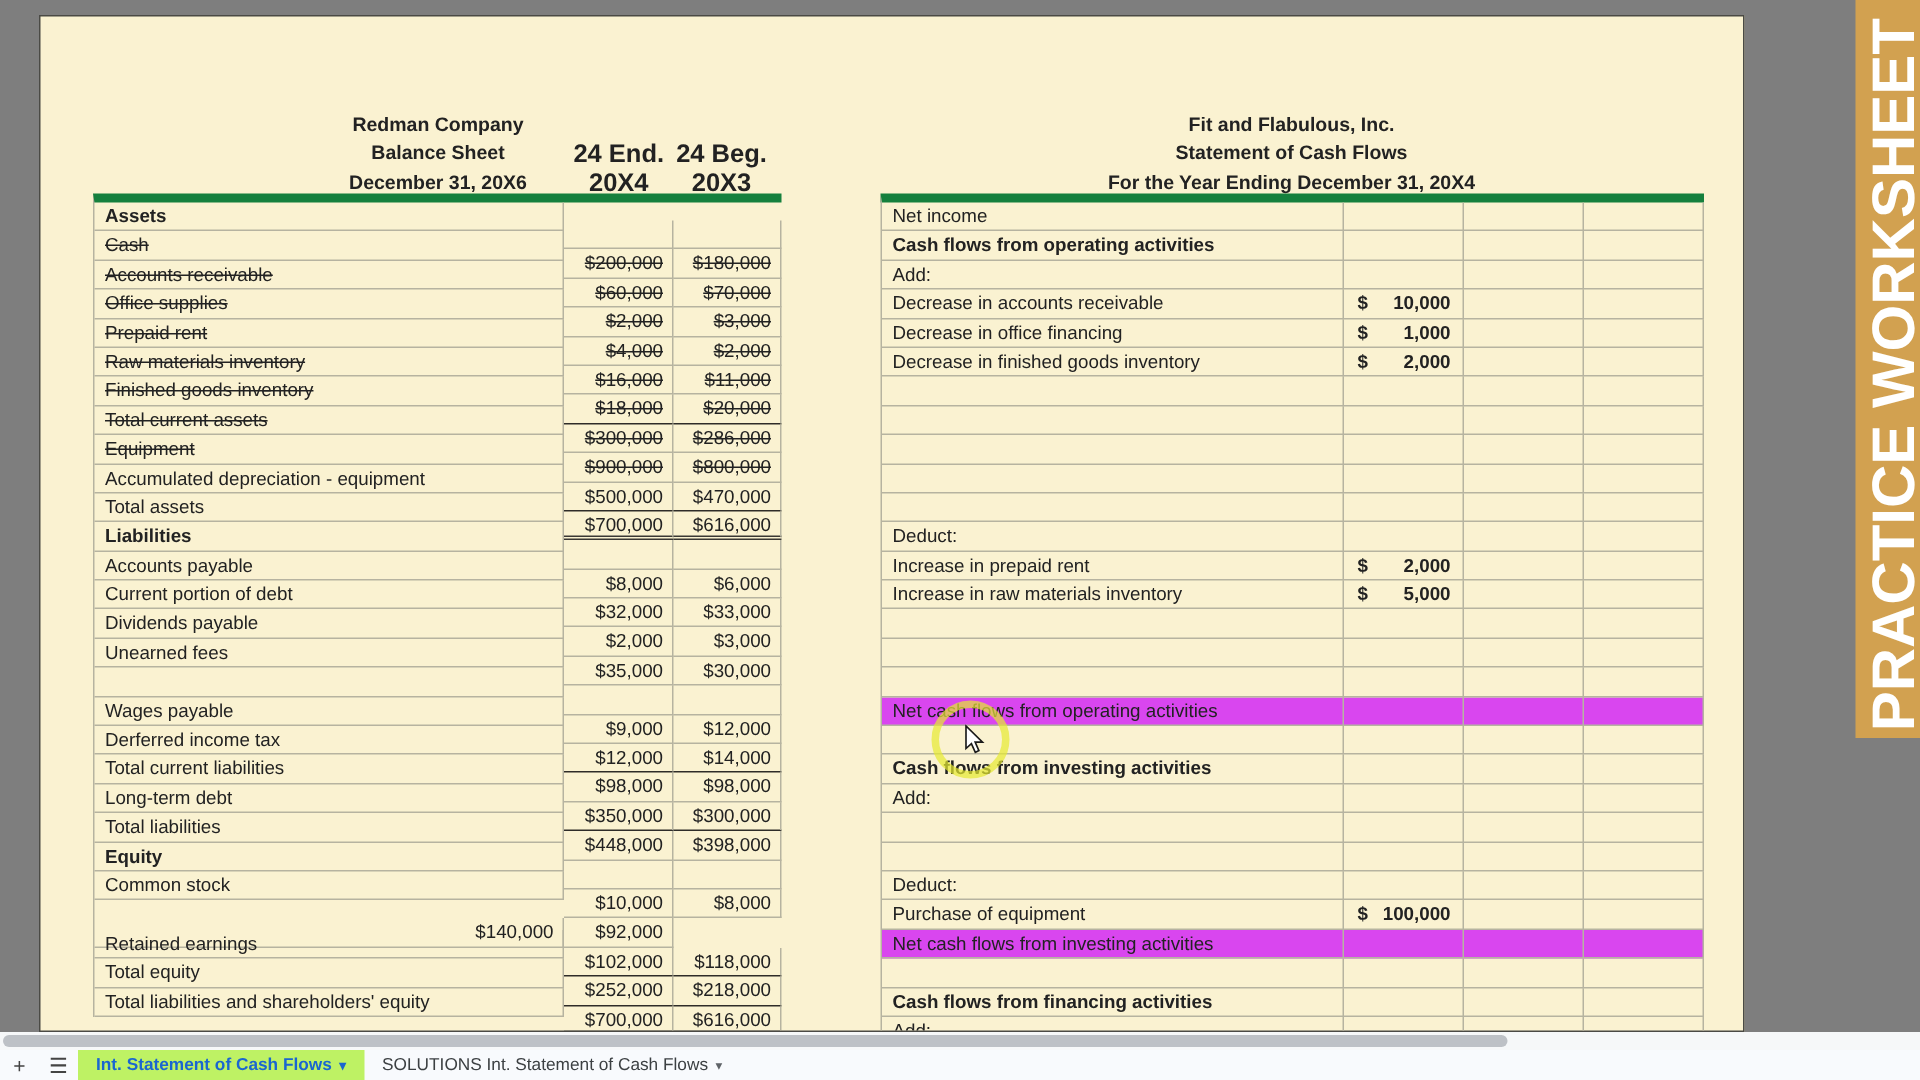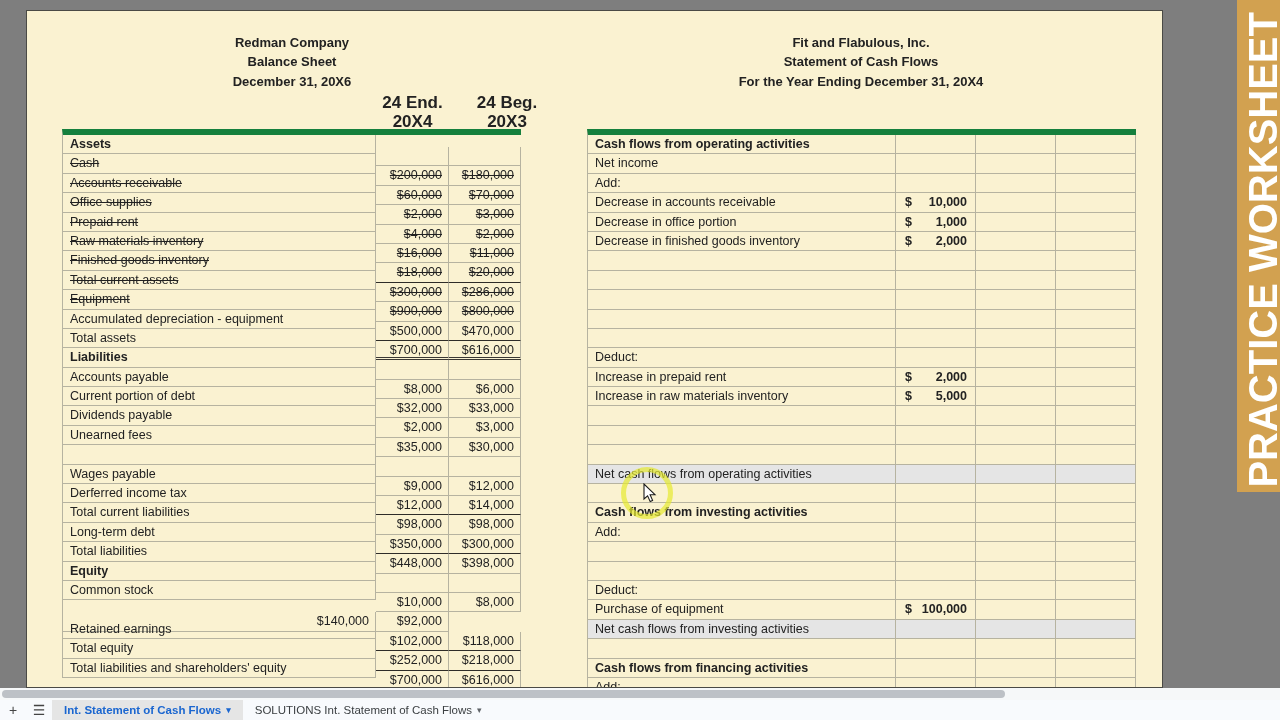--- a/index.html
+++ b/index.html
@@ -2,38 +2,38 @@
 <html><head>
 <meta charset="utf-8">
 <style>
   * { margin:0; padding:0; box-sizing:border-box; }
   html,body { width:1280px; height:720px; overflow:hidden; }
   body { background:#7e7e7e; font-family:"Liberation Sans", sans-serif; color:#222; position:relative; }
 
   .sheet { position:absolute; left:26px; top:10px; width:1137px; height:678px;
            background:#faf2d1; border:1px solid #4a4a45; overflow:hidden; }
 
-  .title-block { position:absolute; text-align:center; font-weight:bold; font-size:13px; }
+  .title-block { position:absolute; text-align:center; font-weight:bold; font-size:13px;margin-top:40px; }
   .title-block div { height:19.4px; line-height:19.4px; }
 
   .colhead { position:absolute; top:82px; width:73px; text-align:center; font-weight:bold; font-size:17px; }
   .colhead div { height:19.4px; line-height:19.4px; }
 
   .grid { position:absolute; border-top:6px solid #15803d; border-left:1px solid #b6b3a0; font-size:12.5px; }
   .tr { display:flex; height:19.4px; }
   .td { border-right:1px solid #b6b3a0; border-bottom:1px solid #b6b3a0;
         height:100%; line-height:18.4px; overflow:hidden; white-space:nowrap; }
   .lbl { padding-left:7px; }
   .num { text-align:right; padding-right:6px;margin-top:12px; }
   .money { display:flex; justify-content:space-between; padding:0 8px 0 9px; font-weight:bold; }
   .bold { font-weight:bold; }
   .strike { text-decoration:line-through; }
   .u  { border-bottom:1px solid #2e2c28 !important; }
   .uu { border-bottom:3px double #3a3834 !important; }
-  .hl { background:#e5e5e5;justify-content:flex-end; }
+  .hl { background:#d946ef;justify-content:flex-end; }
 
   
   .bs .td:nth-child(1){ width:313px; }
   .bs .td:nth-child(2){ width:73px; }
   .bs .td:nth-child(3){ width:72px; }
   
   .cf .td:nth-child(1){ width:308px; }
   .cf .td:nth-child(2){ width:80px; }
   .cf .td:nth-child(3){ width:80px; }
   .cf .td:nth-child(4){ width:80px; }
@@ -42,21 +42,21 @@
   .banner span { position:absolute; left:4px; bottom:4px; writing-mode:vertical-rl; transform:rotate(180deg);
                  color:#fff; font-weight:bold; font-size:40px; letter-spacing:0px; white-space:nowrap; }
 
   .hscroll { position:absolute; left:0; top:688px; width:1280px; height:12px; background:#f6f8f9; }
   .hthumb  { position:absolute; left:2px; top:2px; width:1003px; height:8px; background:#bdc1c6; border-radius:4px; }
 
   .tabbar { position:absolute; left:0; top:700px; width:1280px; height:20px; background:#f8fafd;
             display:flex; align-items:center; font-size:11.5px; color:#3c4043; }
   .tab-icon { width:26px; text-align:center; font-size:14px; color:#444; flex:0 0 auto; cursor:default; }
   .tab { display:flex; align-items:center; gap:5px; padding:0 12px; height:20px; flex:0 0 auto; }
-  .tab.active { background:#e5e5e5; color:#1a66d0; font-weight:bold; }
+  .tab.active { background:#bef264; color:#1a66d0; font-weight:bold; }
   .caret { font-size:9px; line-height:20px; }
   .tab.active .caret{ color:#1a66d0; }
 
   .ring { position:absolute; left:621px; top:467px; width:52px; height:52px; border-radius:50%;
           border:5px solid rgba(230,233,48,0.7); pointer-events:none; }
   .cursor { position:absolute; left:643px; top:483px; pointer-events:none; }
 </style>
 </head>
 <body>
 
@@ -65,21 +65,21 @@
   <div class="title-block" style="left:36px; top:22px; width:458px;">
     <div>Redman Company</div>
     <div>Balance Sheet</div>
     <div>December 31, 20X6</div>
   </div>
 
   <div class="colhead" style="left:349px;">
     <div>24 End.</div>
     <div>20X4</div>
   </div>
-  <div class="colhead" style="left:444px; width:72px;">
+  <div class="colhead" style="left:418px; width:72px;">
     <div>24 Beg.</div>
     <div>20X3</div>
   </div>
 
   <div class="title-block" style="left:560px; top:22px; width:548px;">
     <div>Fit and Flabulous, Inc.</div>
     <div>Statement of Cash Flows</div>
     <div>For the Year Ending December 31, 20X4</div>
   </div>
 
@@ -220,48 +220,48 @@
       </div>
       <div class="tr">
         <div class="td lbl">Total liabilities and shareholders' equity</div>
         <div class="td num uu">$700,000</div>
         <div class="td num uu">$616,000</div>
       </div>
     </div>
 
   <div id="cfTable" class="grid cf" style="left:560px; top:118px; width:549px;">
       <div class="tr">
+        <div class="td lbl">Net income</div>
+        <div class="td "></div>
+        <div class="td "></div>
+        <div class="td "></div>
+      </div>
+      <div class="tr">
         <div class="td lbl bold">Cash flows from operating activities</div>
         <div class="td "></div>
         <div class="td "></div>
         <div class="td "></div>
       </div>
       <div class="tr">
-        <div class="td lbl">Net income</div>
-        <div class="td "></div>
-        <div class="td "></div>
-        <div class="td "></div>
-      </div>
-      <div class="tr">
         <div class="td lbl">Add:</div>
         <div class="td "></div>
         <div class="td "></div>
         <div class="td "></div>
       </div>
       <div class="tr">
         <div class="td lbl">Decrease in accounts receivable</div>
         <div class="td money">
           <span>$</span>
           <span>10,000</span>
         </div>
         <div class="td "></div>
         <div class="td "></div>
       </div>
       <div class="tr">
-        <div class="td lbl">Decrease in office portion</div>
+        <div class="td lbl">Decrease in office financing</div>
         <div class="td money">
           <span>$</span>
           <span>1,000</span>
         </div>
         <div class="td "></div>
         <div class="td "></div>
       </div>
       <div class="tr">
         <div class="td lbl">Decrease in finished goods inventory</div>
         <div class="td money">

